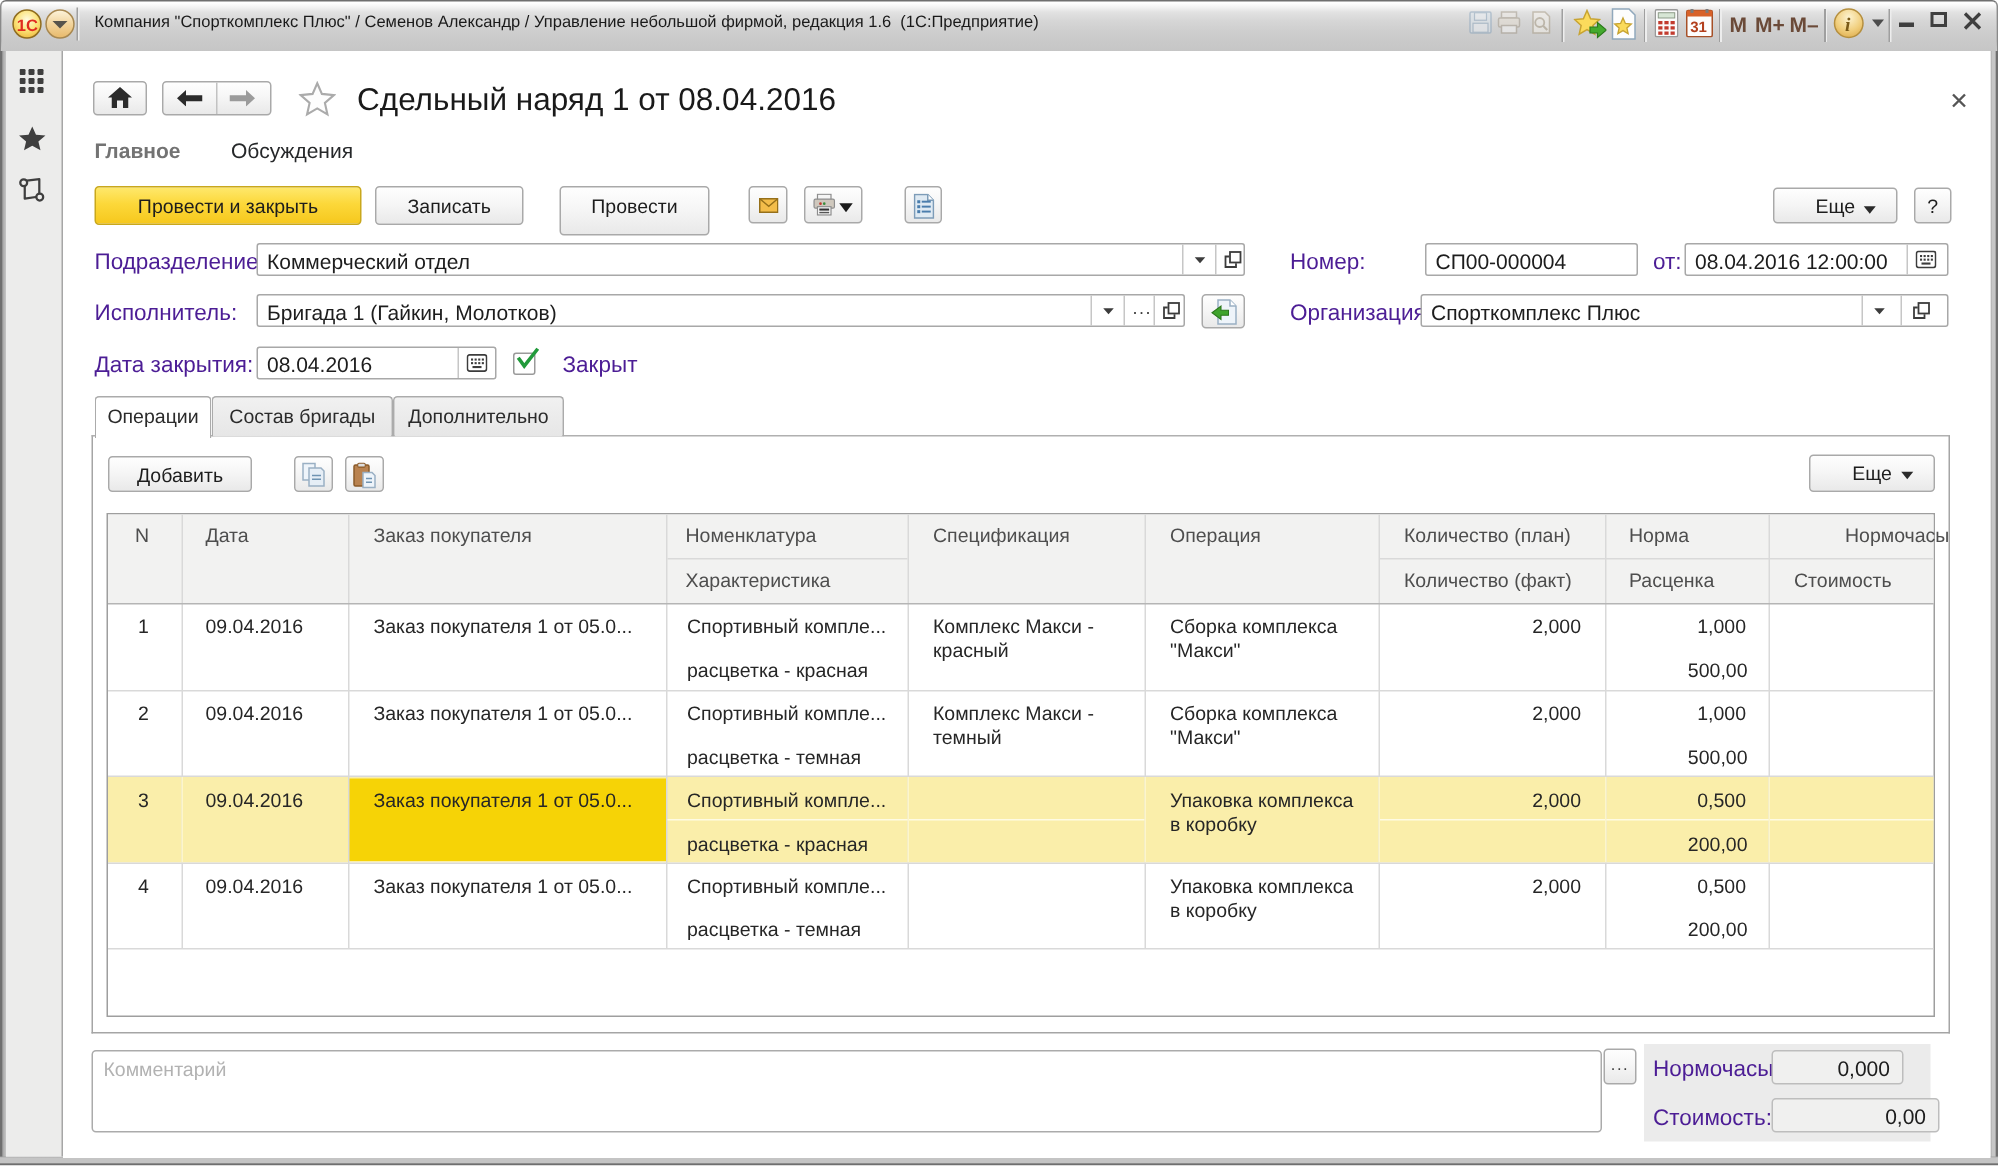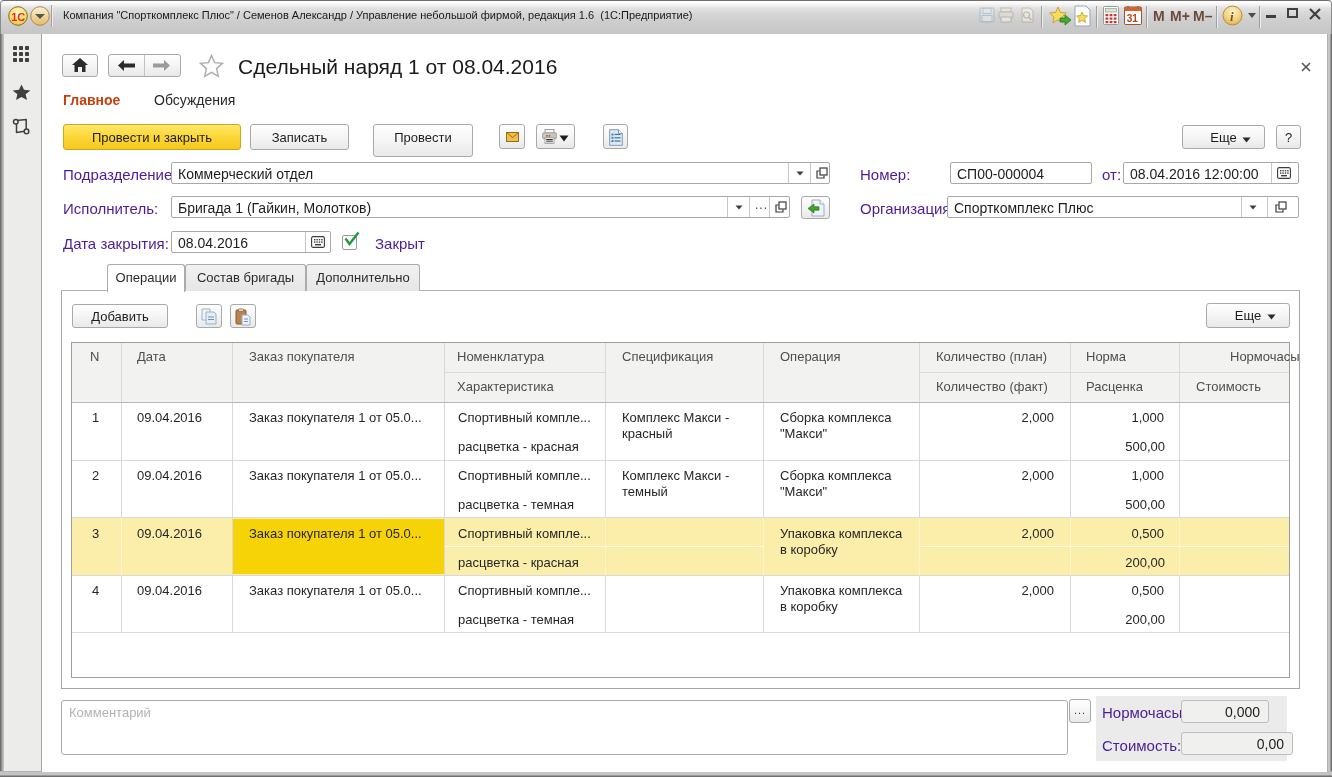--- a/index.html
+++ b/index.html
@@ -30,21 +30,21 @@
 
 
 .fld { position:absolute; border:1px solid #a8a8a8; border-radius:2px; background:#fff;
   font-size:14px; color:#1d1d1d; }
 .fld .txt { position:absolute; left:6px; top:3px; white-space:nowrap; }
 .lbl { position:absolute; font-size:15px; color:#4c1d95; white-space:nowrap; }
 
 
 .tab { position:absolute; top:264px; height:27px; border:1px solid #ababab; border-bottom:none;
   border-radius:3px 3px 0 0; font-size:13px; color:#2b2b2b; text-align:center;
-  background:linear-gradient(to bottom,#f1f1f1,#e6e6e6); padding-top:5px;margin-left:44px; }
+  background:linear-gradient(to bottom,#f1f1f1,#e6e6e6); padding-top:5px; }
 .tab.active { background:#fff; height:28px; z-index:3; }
 
 
 .gline { position:absolute; background:#d9d9d9; }
 .gtext { position:absolute; font-size:13px; color:#262626; white-space:nowrap; line-height:16px; }
 .ghead { position:absolute; font-size:13px; color:#4e4e4e; white-space:nowrap; }
 </style>
 </head>
 <body>
 
@@ -212,21 +212,21 @@
   <svg class="abs" style="left:199px;top:54px" width="25" height="24" viewBox="0 0 25 24">
     <path d="M12.5 1.5 L15.6 8.6 L23.6 9.4 L17.6 14.6 L19.3 22.3 L12.5 18.3 L5.7 22.3 L7.4 14.6 L1.4 9.4 L9.4 8.6 Z" fill="#fdfdfd" stroke="#ababab" stroke-width="1.4"></path>
   </svg>
 
   <div class="abs" style="left:238px;top:55px;font-size:21px;color:#1a1a1a">Сдельный наряд 1 от 08.04.2016</div>
 
   <svg class="abs" style="left:1301px;top:62px" width="10" height="10" viewBox="0 0 10 10">
     <path d="M1 1 L9 9 M9 1 L1 9" stroke="#555" stroke-width="1.6"></path>
   </svg>
 
-  <div class="abs" style="left:63px;top:92px;font-size:14px;font-weight:bold;color:#c2410c">Главное</div>
+  <div class="abs" style="left:63px;top:92px;font-size:14px;font-weight:bold;color:#737373">Главное</div>
   <div class="abs" style="left:154px;top:92px;font-size:14px;color:#26282a">Обсуждения</div>
 
   <div class="btn btn-yellow" style="left:63px;top:124px;width:178px;height:26px;padding-top:5px">Провести и закрыть</div>
   <div class="btn" style="left:250px;top:124px;width:99px;height:26px;padding-top:5px">Записать</div>
   <div class="btn" style="left:373px;top:124px;width:100px;height:33px;padding-top:5px">Провести</div>
 
   <div class="btn" style="left:499px;top:124px;width:26px;height:25px">
     <svg width="13" height="10" viewBox="0 0 13 10" style="margin-top:7px">
       <rect x="0.5" y="0.5" width="12" height="9" fill="#f3bd4a" stroke="#96701a"></rect>
       <path d="M0.5 0.5 L6.5 5.5 L12.5 0.5" fill="none" stroke="#96701a" stroke-width="1"></path>

